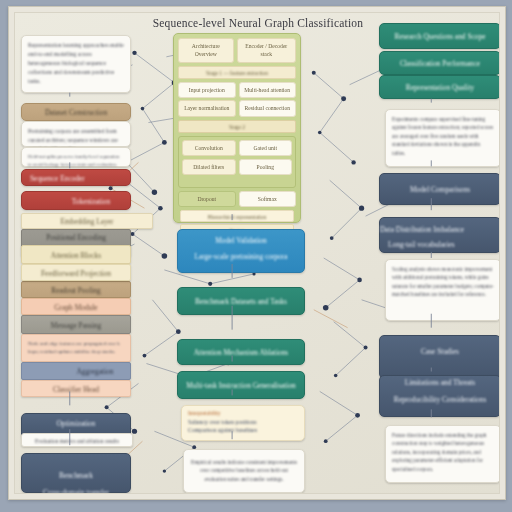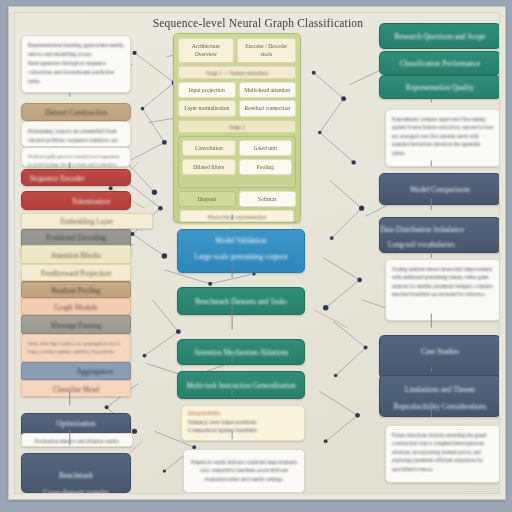--- a/index.html
+++ b/index.html
@@ -341,21 +341,21 @@
       </div>
 
       <div class="panel white" style="left:370px;top:246px;width:116px;height:62px;">
         <div class="para l tx2" style="font-size:5.2px;">Scaling analysis shows monotonic improvement with additional pretraining tokens, while gains saturate for smaller parameter budgets; compute-matched baselines are included for reference.</div>
       </div>
 
       <div class="panel slate" style="left:364px;top:322px;width:122px;height:44px;">
         <span class="t tx" style="line-height:32px;">Case Studies</span>
       </div>
 
-      <div class="panel slate" style="left:364px;top:362px;width:122px;height:42px;padding-top:8px;">
+      <div class="panel slate" style="left:364px;top:362px;width:122px;height:42px;padding-top:1px;">
         <span class="t tx">Limitations and Threats</span>
         <span class="t tx" style="margin-top:6px;">Reproducibility Considerations</span>
       </div>
 
       <div class="panel white" style="left:370px;top:412px;width:116px;height:58px;">
         <div class="para l tx2" style="font-size:5.2px;">Future directions include extending the graph construction step to weighted heterogeneous relations, incorporating domain priors, and exploring parameter-efficient adaptation for specialised corpora.</div>
       </div>
 
       <svg class="net" viewBox="0 0 486 482" preserveAspectRatio="none" style="pointer-events:none;">
         <g stroke="#7b8496" stroke-width="0.9" fill="none">

